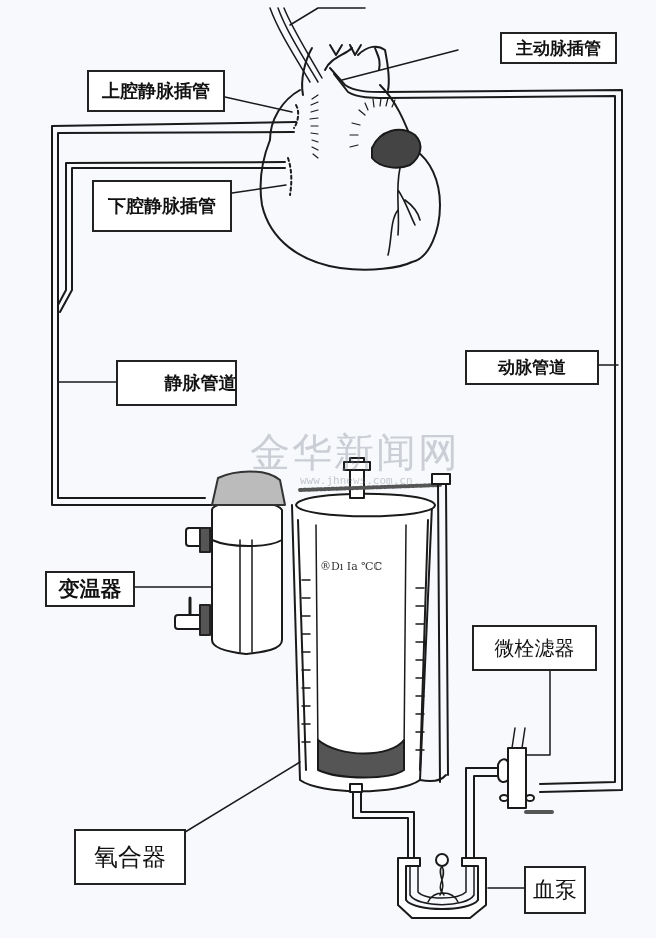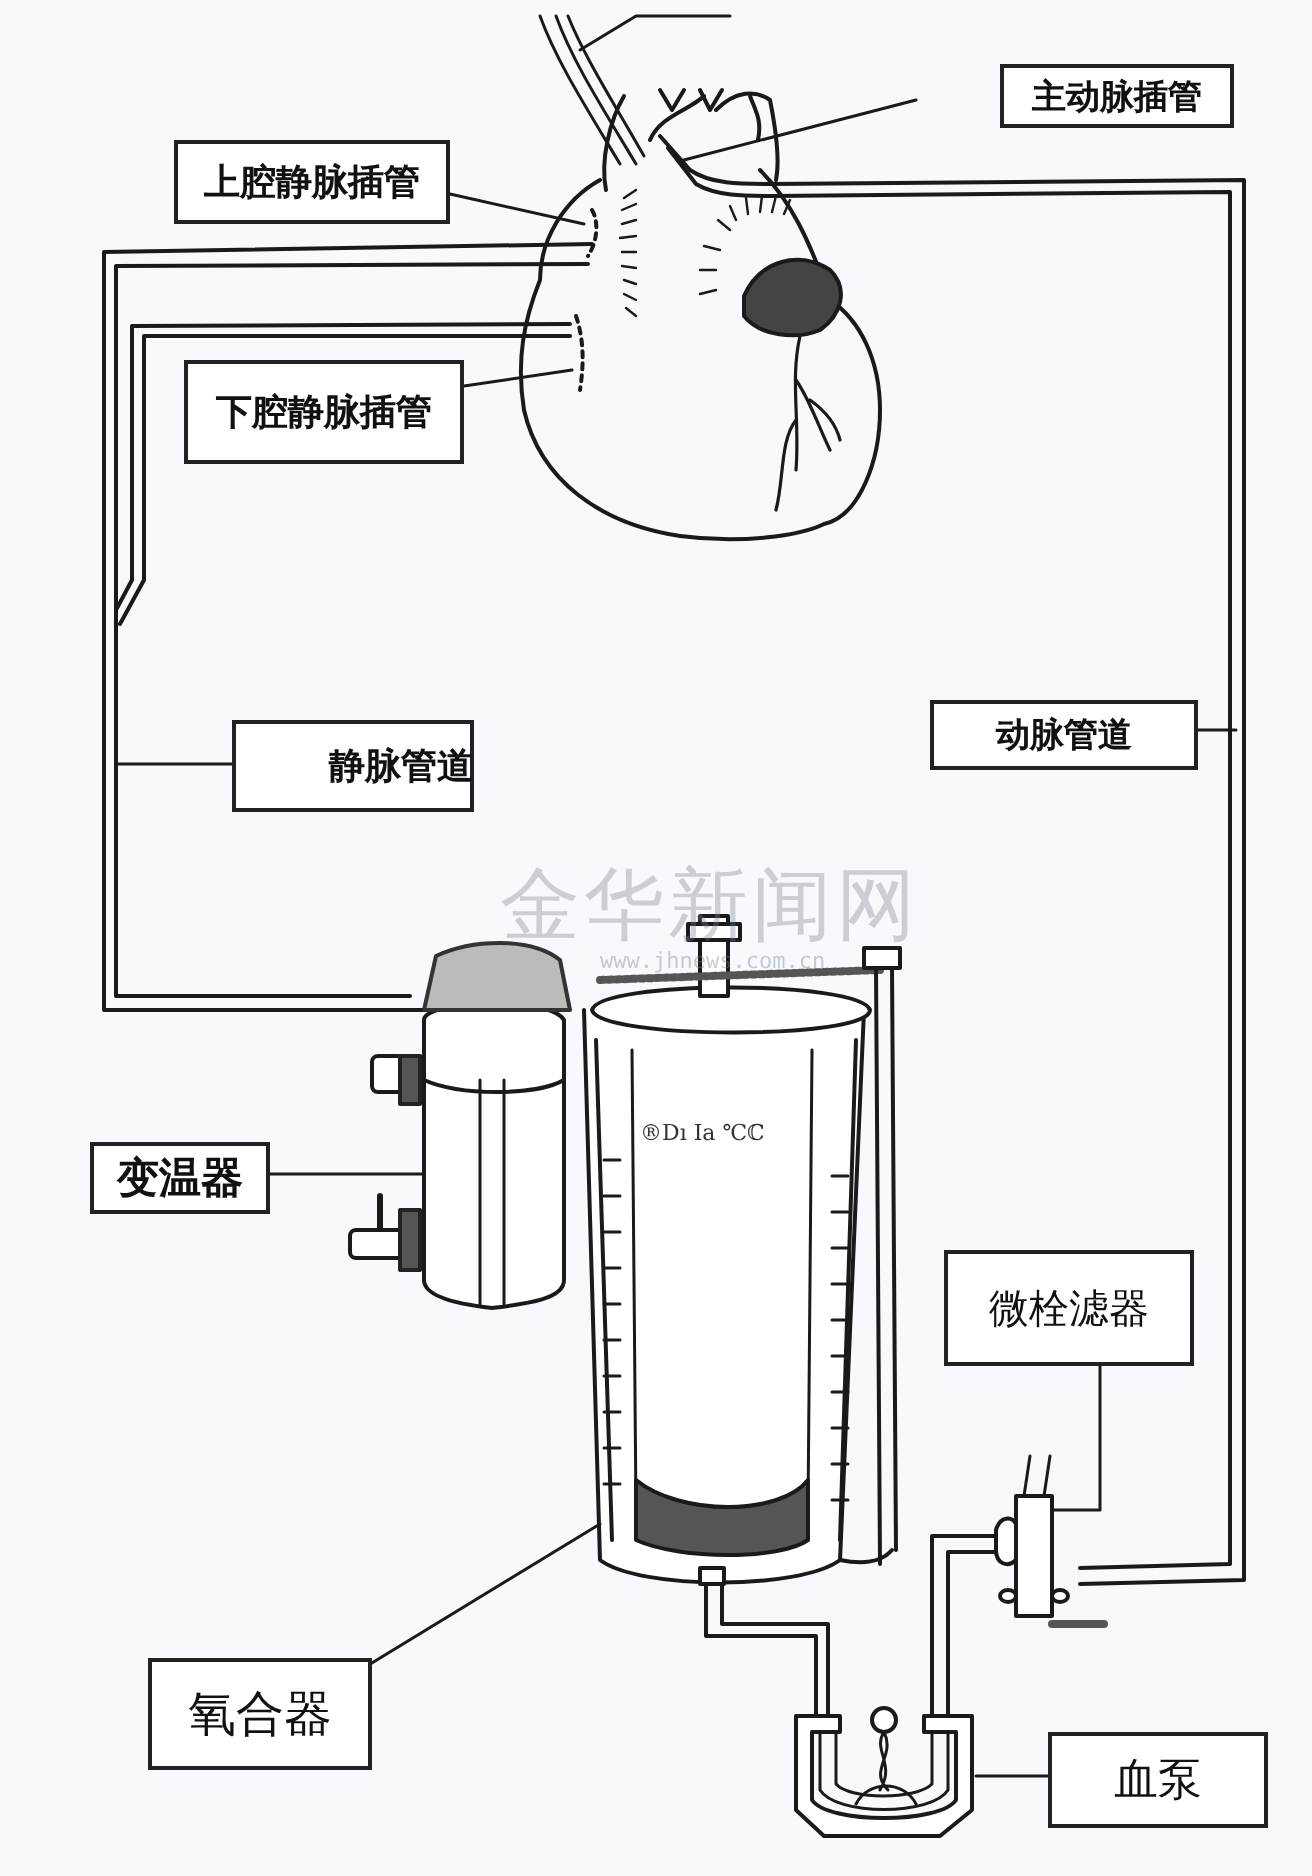--- a/index.html
+++ b/index.html
@@ -129,20 +129,20 @@
 </div>
 <div class="label-box" style="left:465px;top:350px;width:134px;height:35px;font-size:17px;">
   <span>动脉管道</span>
 </div>
 <div class="label-box" style="left:45px;top:571px;width:90px;height:36px;font-size:21px;">
   <span>变温器</span>
 </div>
 <div class="label-box" style="left:58px;top:829px;width:112px;height:56px;font-size:24px;font-weight:normal;margin-left:16px;">
   <span>氧合器</span>
 </div>
-<div class="label-box" style="left:472px;top:625px;width:125px;height:58px;font-size:20px;font-weight:normal;">
+<div class="label-box" style="left:472px;top:625px;width:125px;height:46px;font-size:20px;font-weight:normal;">
   <span>微栓滤器</span>
 </div>
-<div class="label-box" style="left:524px;top:866px;width:110px;height:48px;font-size:22px;font-weight:normal;">
+<div class="label-box" style="left:524px;top:866px;width:62px;height:48px;font-size:22px;font-weight:normal;">
   <span>血泵</span>
 </div>
 
 <div style="position:absolute;left:320px;top:560px;font-size:11px;color:#333;font-family:'DejaVu Serif',serif;">®Dı Ia ℃ℂ</div>
 
 </body></html>

